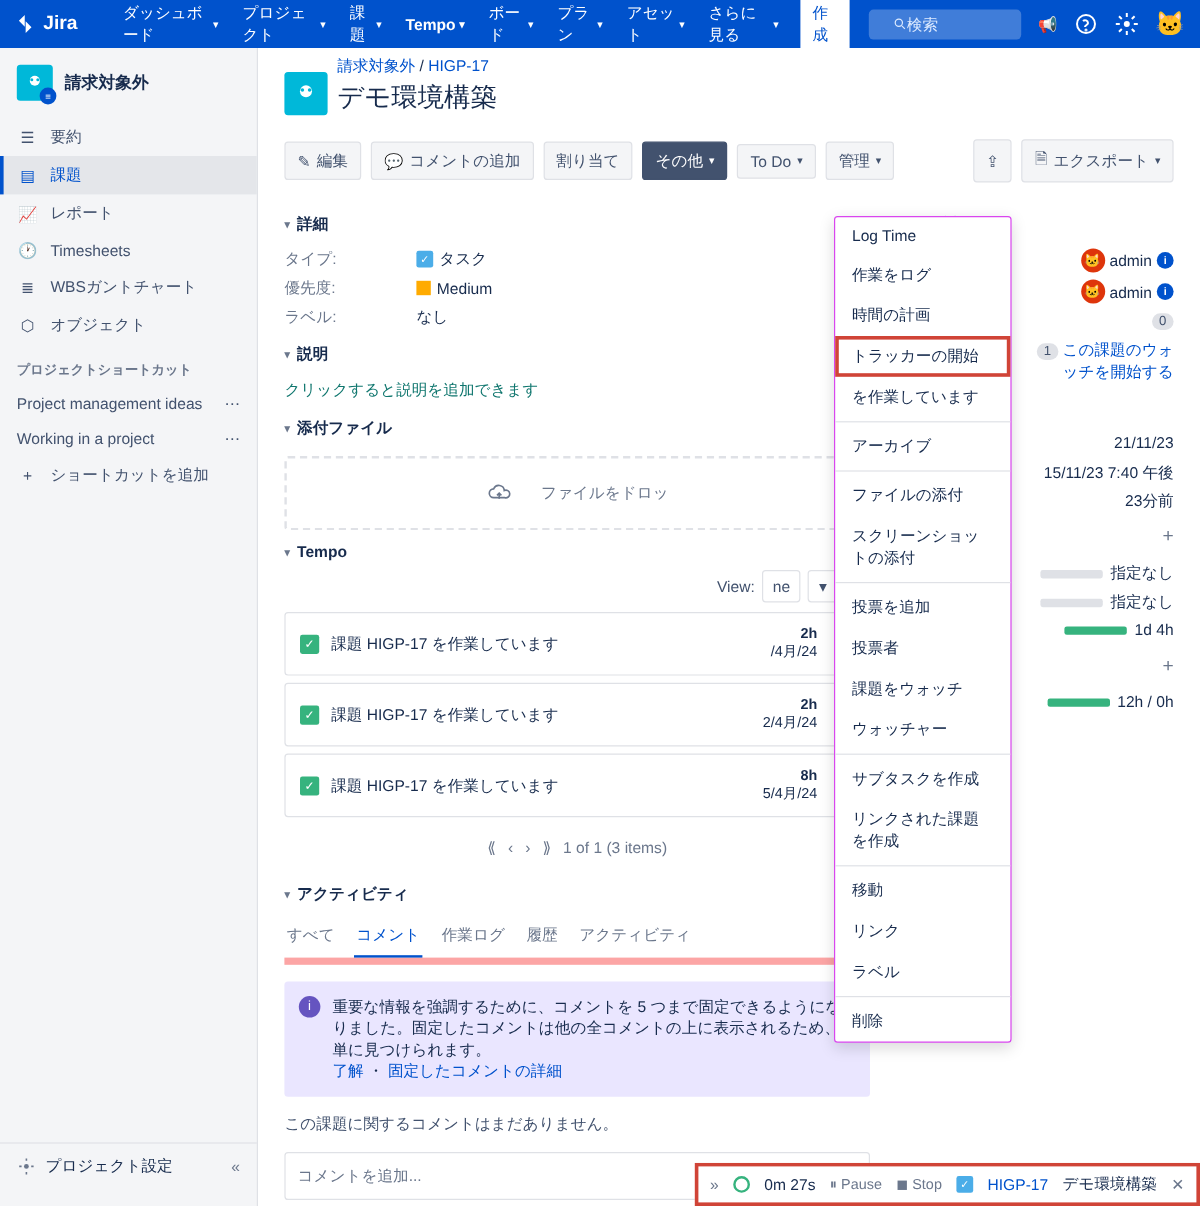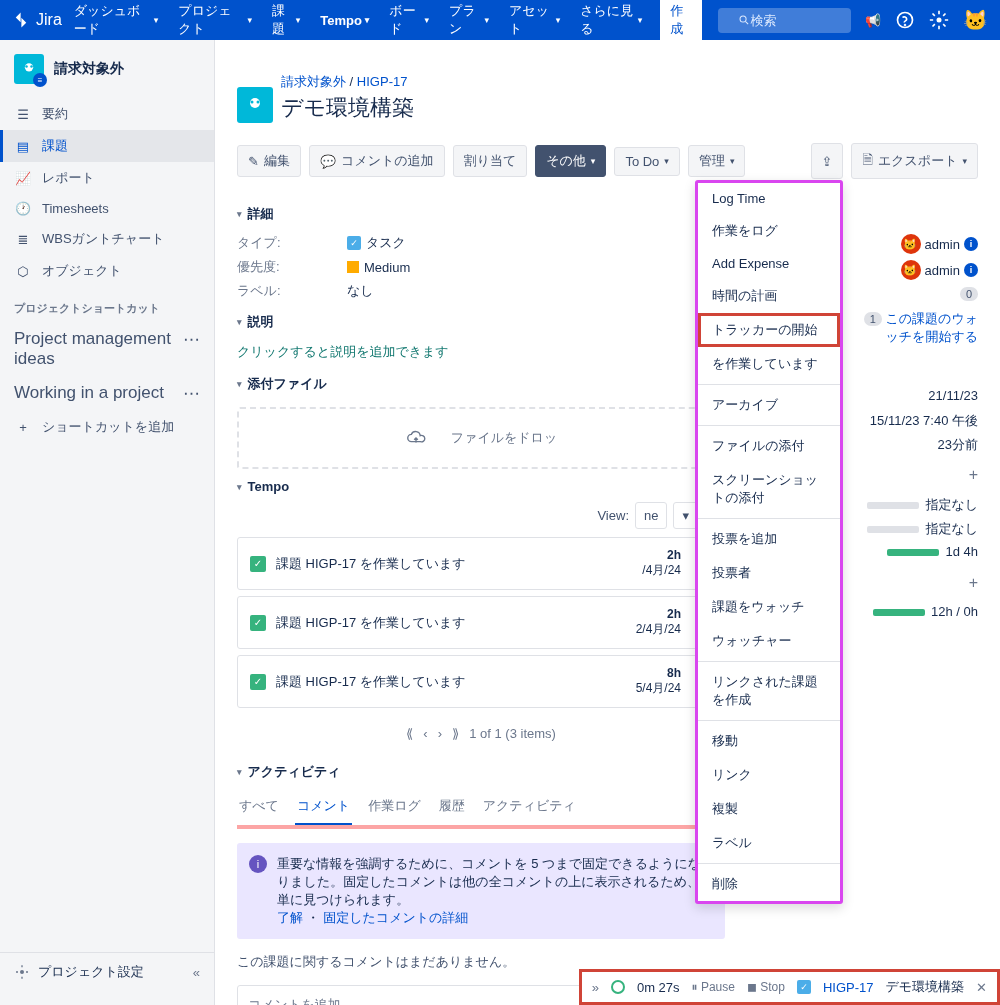--- a/index.html
+++ b/index.html
@@ -1,41 +1,41 @@
 <!DOCTYPE html>
 <html><head>
 <meta charset="utf-8">
 <style>
 *{box-sizing:border-box;margin:0;padding:0;font-family:-apple-system,BlinkMacSystemFont,"Segoe UI",sans-serif}
 body{font-size:13px;color:#172b4d;background:#fff}
 .topnav{background:#0052cc;height:40px;display:flex;align-items:center;padding:0 12px;color:#fff}
-.logo{display:flex;align-items:center;font-weight:400;font-size:16px;margin-right:4px}
+.logo{display:flex;align-items:center;font-weight:700;font-size:16px;margin-right:30px}
 .logo svg{margin-right:6px}
 .navitems{display:flex;align-items:center;gap:4px;flex:1}
 .navitem{padding:6px 8px;font-size:13px;cursor:pointer;display:flex;align-items:center;gap:3px}
 .navitem.bold{font-weight:600}
 .chev{font-size:9px}
 .create-btn{background:#fff;color:#0052cc;padding:5px 10px;border-radius:3px;font-size:13px;font-weight:500;cursor:pointer;margin-left:6px}
 .search{background:rgba(255,255,255,0.25);border-radius:4px;padding:5px 20px;display:flex;align-items:center;margin-left:12px;width:150px}
 .search input{background:transparent;border:none;color:#fff;outline:none;width:100%;font-size:13px}
 .search input::placeholder{color:#deebff}
 .toprt{display:flex;align-items:center;gap:14px;margin-left:14px}
 .toprt>*{cursor:pointer}
 .layout{display:flex;height:calc(100vh - 40px)}
 .sidebar{width:215px;background:#f4f5f7;border-right:1px solid #dfe1e6;padding:14px 0;display:flex;flex-direction:column}
 .proj-hdr{display:flex;align-items:center;padding:0 14px 14px;gap:10px}
 .proj-av{width:30px;height:30px;background:#00b8d9;border-radius:3px;display:flex;align-items:center;justify-content:center;position:relative}
 .proj-av-bd{position:absolute;bottom:-3px;right:-3px;width:14px;height:14px;background:#0052cc;border-radius:50%;display:flex;align-items:center;justify-content:center;color:#fff;font-size:8px}
 .sbitem{display:flex;align-items:center;padding:7px 14px;gap:10px;cursor:pointer;font-size:13px;color:#42526e}
 .sbitem.sel{background:#e4e6ea;color:#0052cc;font-weight:500;border-left:3px solid #0052cc;padding-left:11px}
 .sbitem .icn{width:18px;display:flex;justify-content:center}
 .sbsect{font-size:11px;font-weight:600;color:#6b778c;padding:14px 14px 6px;text-transform:none}
-.sbshort{display:flex;align-items:flex-start;justify-content:space-between;padding:7px 14px;font-size:17px;color:#42526e;cursor:pointer}
+.sbshort{display:flex;align-items:flex-start;justify-content:space-between;padding:7px 14px;font-size:13px;color:#42526e;cursor:pointer}
 .sbfoot{margin-top:auto;border-top:1px solid #dfe1e6;display:flex;align-items:center;justify-content:space-between;padding:10px 14px}
-.main{flex:1;overflow:auto;padding:33px 22px;position:relative}
+.main{flex:1;overflow:auto;padding:6px 22px;position:relative}
 .bc{display:flex;align-items:center;gap:8px;margin-bottom:6px}
 .bc-av{width:36px;height:36px;background:#00b8d9;border-radius:3px;display:flex;align-items:center;justify-content:center}
 .bc-links{font-size:13px}
 .bc-links a{color:#0052cc;text-decoration:none}
 .issue-title{font-size:22px;font-weight:500;margin:2px 0 14px}
 .toolbar{display:flex;align-items:center;gap:8px;margin-bottom:16px}
 .tbtn{border:1px solid #dfe1e6;background:#f4f5f7;padding:6px 10px;border-radius:3px;font-size:13px;cursor:pointer;display:flex;align-items:center;gap:5px;color:#42526e}
 .tbtn.open{background:#42526e;color:#fff;border-color:#42526e}
 .tb-right{margin-left:auto;display:flex;gap:8px}
 .cols{display:flex;gap:28px}
@@ -52,38 +52,38 @@
 .attach-box{border:2px dashed #dfe1e6;border-radius:3px;padding:18px;text-align:center;color:#6b778c;font-size:13px;margin-top:6px;display:flex;align-items:center;justify-content:center;gap:24px}
 .att-hdr{display:flex;align-items:center;justify-content:space-between}
 .dots{color:#6b778c;cursor:pointer;padding:4px}
 .tempo-view{display:flex;align-items:center;justify-content:flex-end;gap:6px;margin:8px 0;font-size:13px;color:#42526e}
 .tempo-sel{border:1px solid #dfe1e6;padding:5px 8px;border-radius:3px;background:#fff}
 .wlrow{border:1px solid #dfe1e6;border-radius:3px;padding:10px 12px;margin-bottom:6px;display:flex;align-items:center;gap:10px;font-size:13px}
 .wlchk{width:16px;height:16px;background:#36b37e;border-radius:2px;display:flex;align-items:center;justify-content:center;color:#fff;font-size:10px}
 .wlright{margin-left:auto;text-align:right;font-size:12px}
 .pager{display:flex;align-items:center;justify-content:center;gap:10px;padding:12px 0;font-size:13px;color:#6b778c}
 .pager span{cursor:pointer}
-.tabs{display:flex;gap:14px;border-bottom:4px solid #fca5a5;margin-top:8px}
+.tabs{display:flex;gap:14px;border-bottom:6px solid #fca5a5;margin-top:8px}
 .tab{padding:8px 2px;font-size:13px;color:#6b778c;cursor:pointer}
 .tab.act{color:#0052cc;border-bottom:2px solid #0052cc;font-weight:500}
 .info-box{background:#eae6ff;border-radius:3px;padding:12px;margin:14px 0;font-size:13px;display:flex;gap:10px}
 .info-i{width:18px;height:18px;background:#6554c0;border-radius:50%;color:#fff;display:flex;align-items:center;justify-content:center;font-size:11px;flex-shrink:0}
 .info-box a{color:#0052cc;text-decoration:none}
 .nocomm{font-size:13px;color:#42526e;margin-bottom:14px}
 .comm-in{border:1px solid #dfe1e6;border-radius:3px;padding:10px;color:#6b778c;font-size:13px;margin:10px 0 8px}
 .rlabel{color:#6b778c;font-size:13px}
 .rval{font-size:13px}
 .avatar{width:20px;height:20px;background:#de350b;border-radius:50%;display:inline-flex;align-items:center;justify-content:center;font-size:11px}
 .badge{background:#dfe1e6;color:#42526e;border-radius:8px;padding:1px 6px;font-size:11px}
 .info-icn{width:14px;height:14px;background:#0052cc;color:#fff;border-radius:50%;display:inline-flex;align-items:center;justify-content:center;font-size:9px;font-weight:bold}
 .link{color:#0052cc;text-decoration:none;cursor:pointer}
 .bar{height:7px;background:#dfe1e6;border-radius:2px;width:52px;display:inline-block;margin-right:6px}
 .bar.grn{background:#36b37e}
 .plus{color:#6b778c;cursor:pointer;font-size:16px}
-.dropdown{position:absolute;top:140px;left:480px;width:148px;background:#fff;border:3px solid #d946ef;border-radius:3px;box-shadow:0 4px 12px rgba(0,0,0,.15);z-index:100}
+.dropdown{position:absolute;top:140px;left:480px;width:148px;background:#fff;border:1px solid #d946ef;border-radius:3px;box-shadow:0 4px 12px rgba(0,0,0,.15);z-index:100}
 .ddi{padding:8px 14px;font-size:13px;cursor:pointer;color:#172b4d}
 .ddi.hl{outline:3px solid #d04437;outline-offset:-3px}
 .ddsep{border-top:1px solid #dfe1e6;margin:3px 0}
 .btmbar{position:fixed;bottom:0;right:0;background:#fff;border:3px solid #d04437;padding:6px 10px;display:flex;align-items:center;gap:12px;font-size:13px;z-index:200}
 .btm-dot{width:14px;height:14px;border:2px solid #36b37e;border-radius:50%}
 .btm-btn{color:#6b778c;cursor:pointer;font-size:12px}
 .btm-close{cursor:pointer;color:#6b778c}
 </style>
 </head>
 <body>
@@ -438,40 +438,39 @@
         <div class="fldrow">
             <div class="rlabel">admin</div>
             <div class="rval" style="margin-left:auto"><span class="bar grn"></span><span>12h / 0h</span></div>
           </div>
       </div>
     </div>
 
     <div class="dropdown" id="dd">
         <div class="ddi">Log Time</div>
         <div class="ddi">作業をログ</div>
-        <div class="ddi">Add Expense</div>
         <div class="ddi">時間の計画</div>
         <div class="ddi hl">トラッカーの開始</div>
         <div class="ddi">を作業しています</div>
         <div class="ddsep"></div>
         <div class="ddi">アーカイブ</div>
         <div class="ddsep"></div>
         <div class="ddi">ファイルの添付</div>
         <div class="ddi">スクリーンショットの添付</div>
         <div class="ddsep"></div>
         <div class="ddi">投票を追加</div>
         <div class="ddi">投票者</div>
         <div class="ddi">課題をウォッチ</div>
         <div class="ddi">ウォッチャー</div>
         <div class="ddsep"></div>
+        <div class="ddi">サブタスクを作成</div>
         <div class="ddi">リンクされた課題を作成</div>
         <div class="ddsep"></div>
         <div class="ddi">移動</div>
         <div class="ddi">リンク</div>
-        <div class="ddi">複製</div>
         <div class="ddi">ラベル</div>
         <div class="ddsep"></div>
         <div class="ddi">削除</div>
       </div>
   </div>
 </div>
 
 <div class="btmbar">
   <span style="color:#6b778c">»</span>
   <span class="btm-dot"></span>

